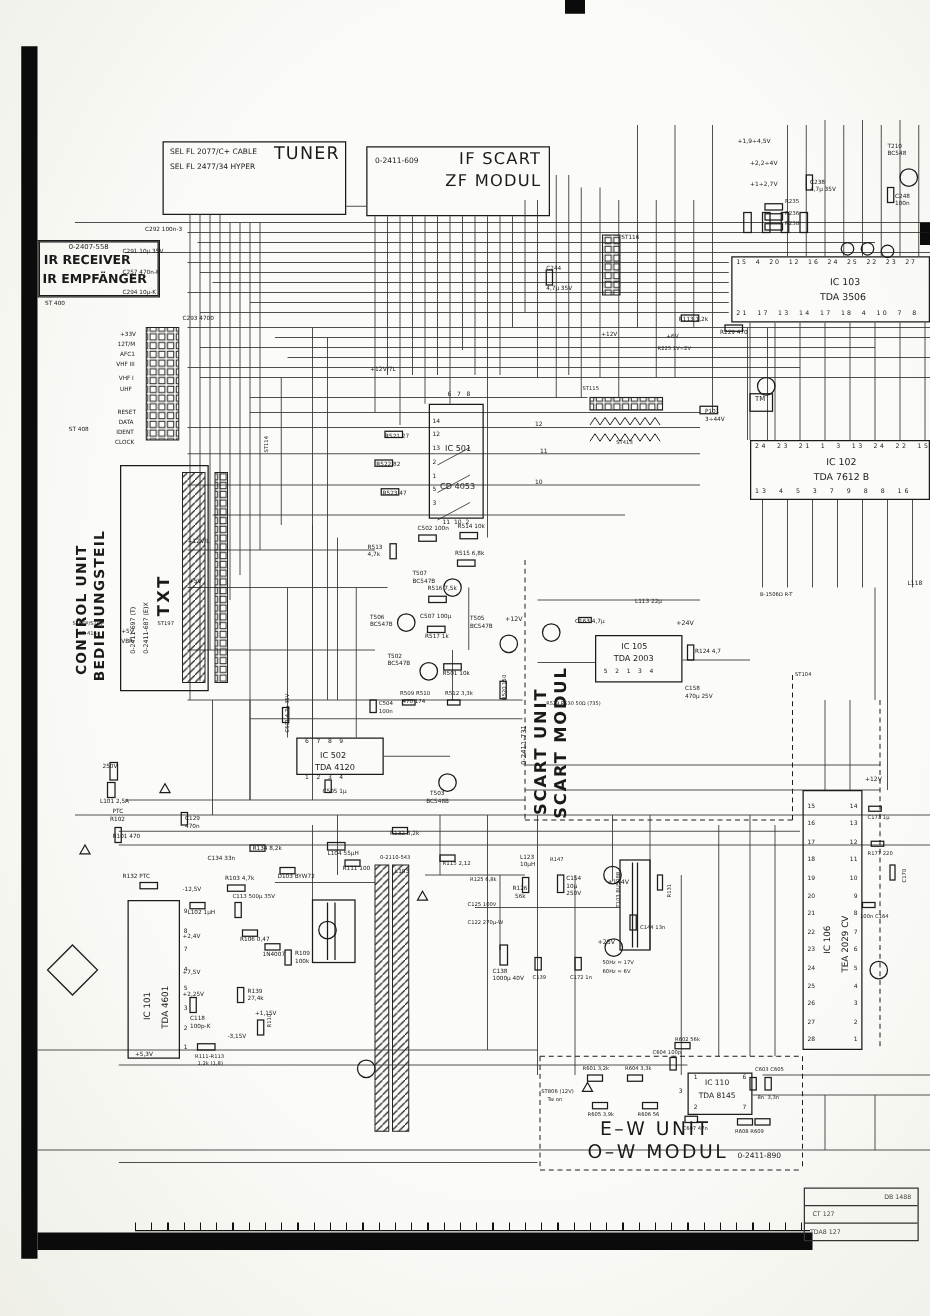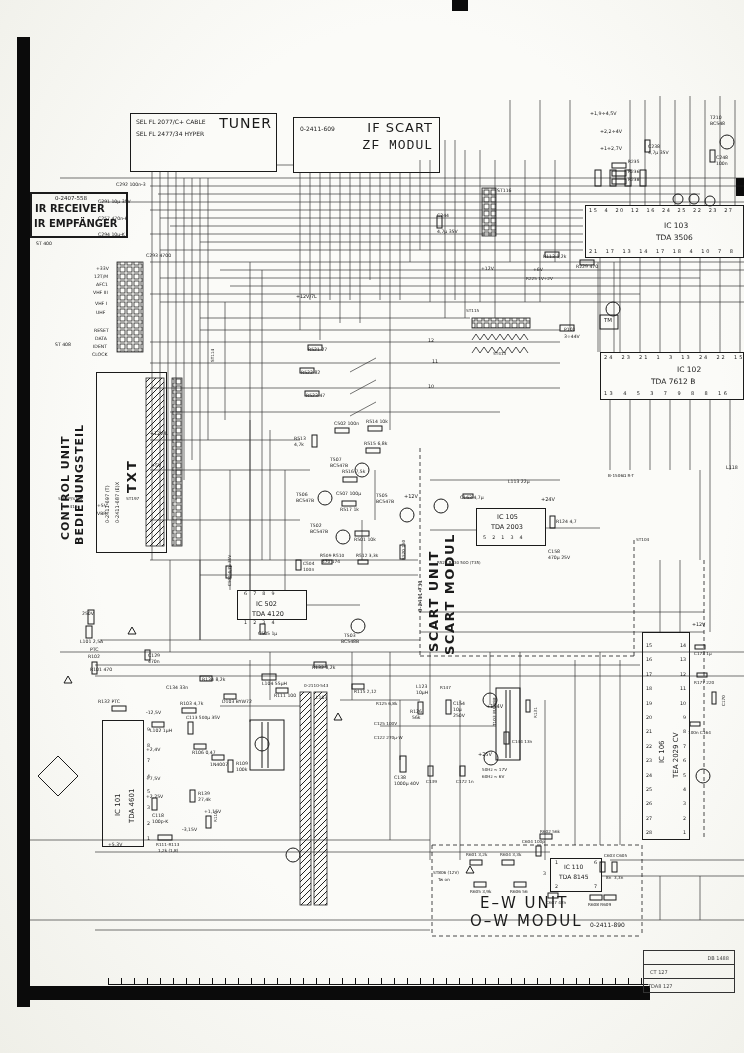--- a/index.html
+++ b/index.html
@@ -180,21 +180,21 @@
 
   <div class="box" style="left:130px;top:113px;width:147px;height:59px;">
     <span class="lbl" style="left:5px;top:5px;font-size:6px;">SEL FL 2077/C+ CABLE</span>
     <span class="lbl" style="left:5px;top:17px;font-size:6px;">SEL FL 2477/34 HYPER</span>
     <span class="lbl" style="right:4px;top:2px;font-size:14px;letter-spacing:1px;">TUNER</span>
   </div>
 
   <div class="box" style="left:293px;top:117px;width:147px;height:56px;">
     <span class="lbl" style="left:6px;top:8px;font-size:6px;">0-2411-609</span>
     <span class="lbl" style="right:6px;top:3px;font-size:13px;letter-spacing:1px;">IF SCART</span>
-    <span class="lbl" style="right:6px;top:21px;font-size:13px;letter-spacing:1px;font-family:Liberation Mono, monospace;">ZF MODUL</span>
+    <span class="lbl" style="right:6px;top:21px;font-size:13px;letter-spacing:1px;">ZF MODUL</span>
   </div>
 
   <div class="box" style="left:30px;top:192px;width:98px;height:46px;box-shadow:inset 0 0 0 1px #1b1b1b;">
     <span class="lbl" style="left:24px;top:3px;font-size:5.5px;">0-2407-558</span>
     <span class="lbl" style="left:4px;top:11px;font-size:10px;font-weight:bold;text-align:center;">IR RECEIVER</span>
     <span class="lbl" style="left:3px;top:26px;font-size:10px;font-weight:bold;">IR EMPFÄNGER</span>
   </div>
 
   <div>
     <span class="lbl r90" style="left:60px;top:540px;font-size:11px;font-weight:bold;letter-spacing:1px;">CONTROL UNIT</span>
@@ -221,25 +221,38 @@
 
   <div class="box" style="left:585px;top:205px;width:159px;height:53px;">
     <span class="lbl pins" style="left:3px;top:2px;font-size:5px;letter-spacing:1.5px;">15  4  20  12  16  24  25  22  23  27</span>
     <span class="lbl" style="left:78px;top:16px;font-size:7.5px;">IC 103</span>
     <span class="lbl" style="left:70px;top:28px;font-size:7.5px;">TDA 3506</span>
     <span class="lbl pins" style="left:3px;top:43px;font-size:5px;letter-spacing:1.8px;">21  17  13  14  17  18  4  10  7  8</span>
   </div>
 
   <div class="box" style="left:600px;top:352px;width:144px;height:48px;">
     <span class="lbl pins" style="left:3px;top:2px;font-size:5px;letter-spacing:2px;">24  23  21  1  3  13  24  22  15</span>
-    <span class="lbl" style="left:76px;top:13px;font-size:7.5px;">IC 102</span>
+    <span class="lbl" style="left:60px;top:13px;font-size:7.5px;">IC 102</span>
     <span class="lbl" style="left:50px;top:25px;font-size:7.5px;">TDA 7612 B</span>
     <span class="lbl pins" style="left:3px;top:38px;font-size:5px;letter-spacing:2.4px;">13  4  5  3  7  9  8  8  16</span>
   </div>
 
+  <div class="box" style="left:343px;top:323px;width:44px;height:92px;">
+    <span class="lbl pins" style="left:2px;top:8px;font-size:4.8px;line-height:11px;">14
+12
+13
+2
+1
+5
+3</span>
+    <span class="lbl" style="left:12px;top:32px;font-size:6.5px;">IC 501</span>
+    <span class="lbl" style="left:8px;top:62px;font-size:6.5px;">CD 4053</span>
+    <span class="lbl pins" style="left:14px;top:-9px;font-size:4.8px;">6   7   8</span>
+    <span class="lbl pins" style="left:10px;top:93px;font-size:4.8px;">11  10  2</span>
+  </div>
 
   <div class="box" style="left:476px;top:508px;width:70px;height:38px;">
     <span class="lbl" style="left:20px;top:5px;font-size:6.5px;">IC 105</span>
     <span class="lbl" style="left:14px;top:15px;font-size:6.5px;">TDA 2003</span>
     <span class="lbl pins" style="left:6px;top:27px;font-size:4.8px;">5    2    1    3    4</span>
   </div>
 
   <div class="box" style="left:237px;top:590px;width:70px;height:30px;">
     <span class="lbl pins" style="left:6px;top:1px;font-size:4.8px;">6    7    8    9</span>
     <span class="lbl" style="left:18px;top:10px;font-size:6.5px;">IC 502</span>

